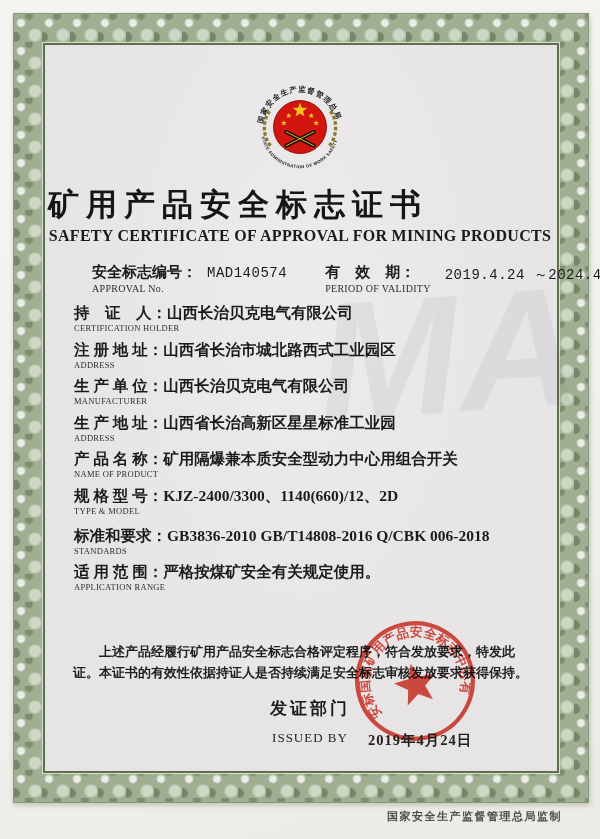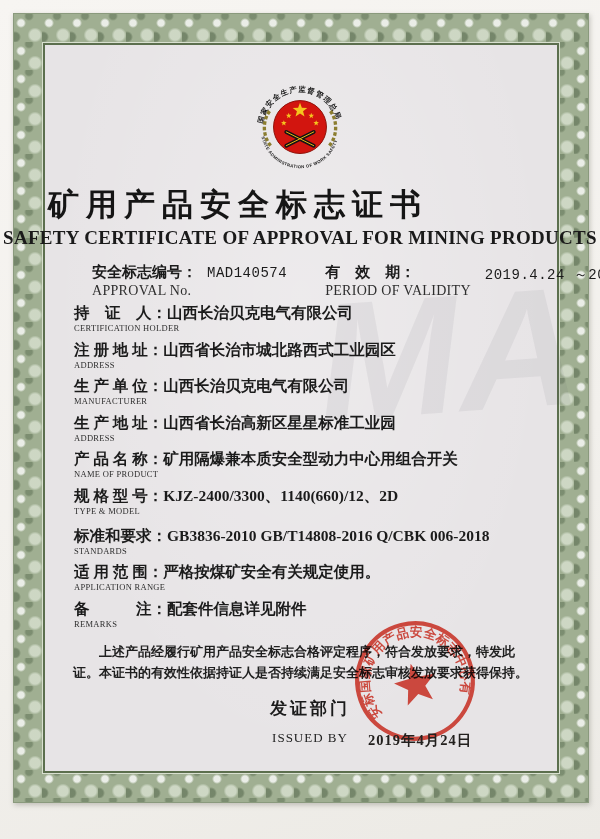--- a/index.html
+++ b/index.html
@@ -46,30 +46,30 @@
     user-select:none;
   }
   .emblem{position:absolute;left:251px;top:80px;width:98px;height:98px;}
   .title{
     position:absolute;left:0;top:184px;width:476px;
     text-align:center;font-size:31px;font-weight:bold;
     letter-spacing:7px;color:#151515;
   }
   .subtitle{
     position:absolute;left:0;top:227px;width:600px;
-    text-align:center;font-size:19px;font-weight:bold;
+    text-align:center;font-size:16px;font-weight:bold;
     letter-spacing:.3px;color:#1a1a1a;
   }
   .hdr{
     position:absolute;left:92px;top:263px;width:452px;
     display:flex;align-items:flex-start;
   }
   .hgroup{white-space:nowrap;}
   .hlabel{font-size:15px;font-weight:bold;}
-  .hsub{font-size:14px;letter-spacing:.3px;color:#2e2e2e;margin-top:1px;}
+  .hsub{font-size:10px;letter-spacing:.3px;color:#2e2e2e;margin-top:1px;}
   .hval{font-size:14px;font-family:"Liberation Mono","DejaVu Sans Mono",monospace;letter-spacing:.5px;}
   .hv1{margin-left:10px;}
   .hg2{margin-left:38px;}
   .hv2{margin-left:14px;margin-top:2px;}
   .fields{position:absolute;left:74px;top:302px;width:468px;}
   .field{margin-bottom:5.5px;}
   .field.gap{margin-top:9px;}
   .fmain{font-size:15.5px;line-height:21px;white-space:nowrap;}
   .flabel{font-weight:bold;}
   .fvalue{font-weight:600;}
@@ -177,24 +177,20 @@
       <div class="fsub">TYPE &amp; MODEL</div>
     </div>
     <div class="field gap">
       <div class="fmain"><span class="flabel">标准和要求：</span><span class="fvalue">GB3836-2010 GB/T14808-2016 Q/CBK 006-2018</span></div>
       <div class="fsub">STANDARDS</div>
     </div>
     <div class="field">
       <div class="fmain"><span class="flabel">适 用 范 围：</span><span class="fvalue">严格按煤矿安全有关规定使用。</span></div>
       <div class="fsub">APPLICATION RANGE</div>
     </div>
-    <div class="field">
-      <div class="fmain"><span class="flabel">备　　　注：</span><span class="fvalue">配套件信息详见附件</span></div>
-      <div class="fsub">REMARKS</div>
-    </div>
   </div>
 
   <div class="para">上述产品经履行矿用产品安全标志合格评定程序，符合发放要求，特发此证。本证书的有效性依据持证人是否持续满足安全标志审核发放要求获得保持。</div>
 
   <div class="issued">
     <div class="issued-cn">发证部门</div>
     <div class="issued-en">ISSUED BY</div>
   </div>
 
   <svg class="stamp" viewBox="0 0 120 120">
@@ -204,14 +200,15 @@
     </defs>
     <circle cx="60" cy="60" r="55" fill="none" stroke="#dc382a" stroke-width="4"></circle>
     <text font-size="12" font-weight="bold" fill="#dc382a" letter-spacing="0.2" font-family="Liberation Serif,serif">
       <textPath href="#stampArc" startOffset="2">安标国家矿用产品安全标志中心有限公司</textPath>
     </text>
     <use href="#star2" transform="translate(60,64) scale(2.1)" fill="#dc382a"></use>
   </svg>
 
   <div class="date">2019年4月24日</div>
 
+  <div class="footer">国家安全生产监督管理总局监制</div>
 
 </div>
 
 </body></html>

